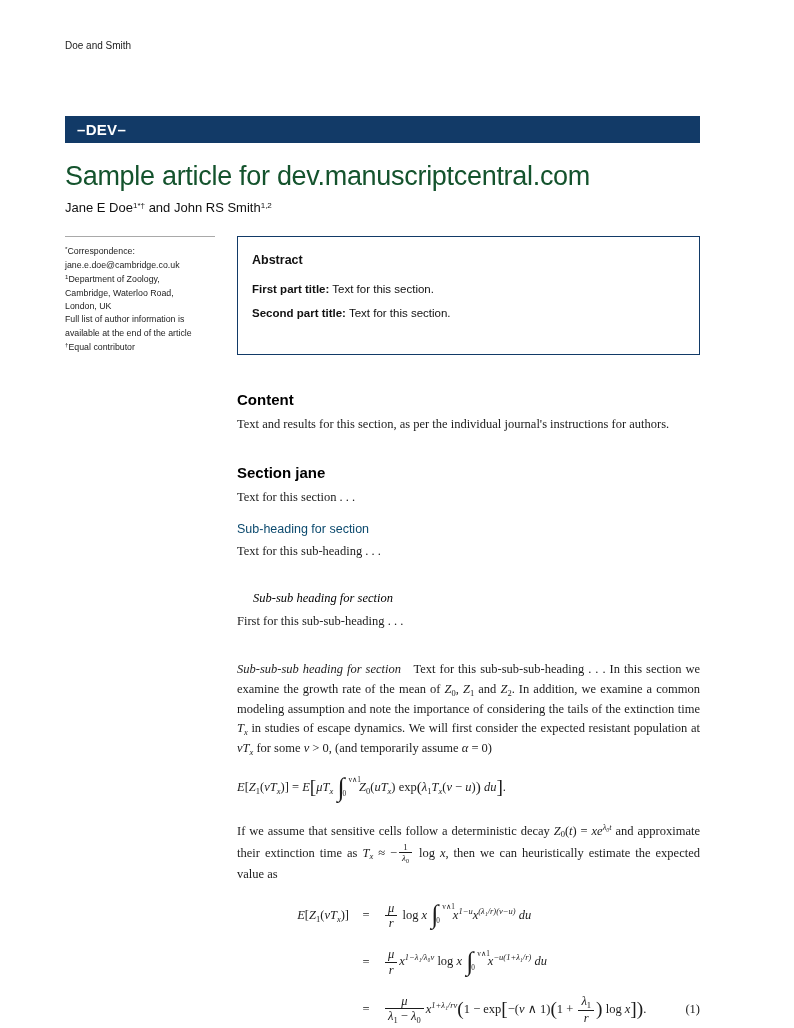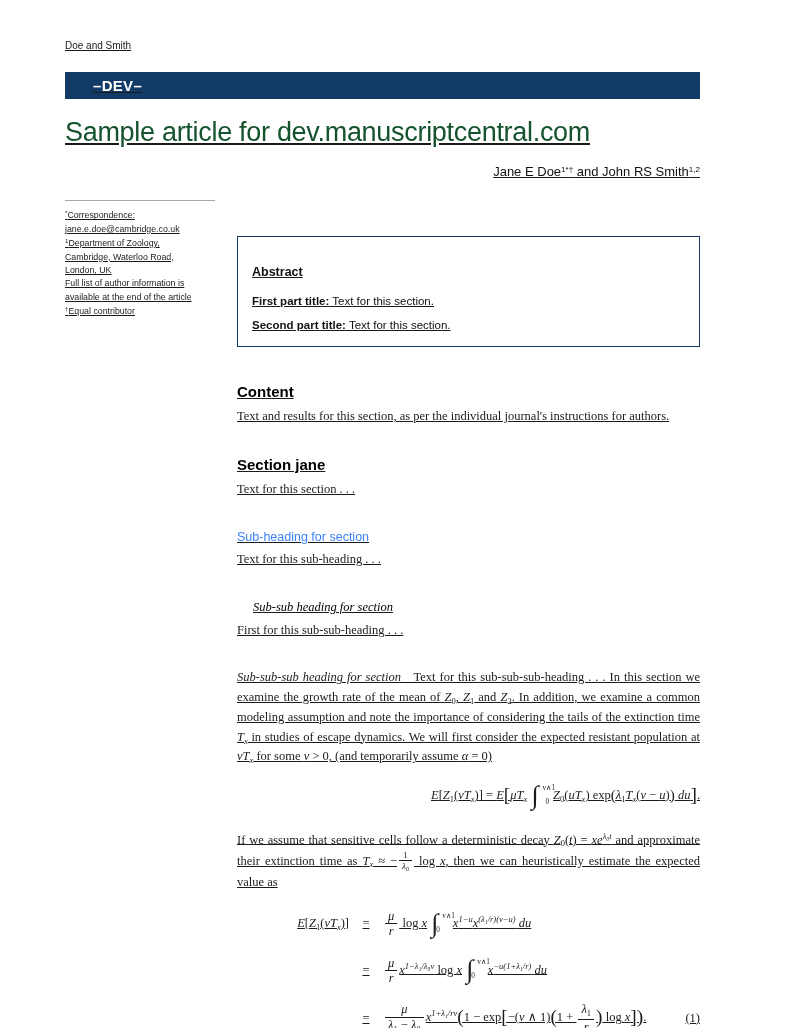--- a/index.html
+++ b/index.html
@@ -1,69 +1,69 @@
 <!DOCTYPE html>
 <html><head>
 <meta charset="utf-8">
 <style>
   * { margin:0; padding:0; box-sizing:border-box; }
   html,body { background:#ffffff; }
   .page {
     width:794px; height:1028px; background:#fff; overflow:hidden;
     padding:40px 94px 0 65px; position:relative;
-    font-family:"Liberation Serif","DejaVu Serif",serif; color:#1b1b1b;text-decoration:underline;
+    font-family:"Liberation Serif","DejaVu Serif",serif; color:#1b1b1b;
   }
   .running-head { font:10px "Liberation Sans","DejaVu Sans",sans-serif; color:#1a1a1a; }
   .banner {
-    margin-top:21px; height:27px; background:#123a67; color:#ffffff;
+    margin-top:65px; height:27px; background:#123a67; color:#ffffff;
     font:700 15px/27px "Liberation Sans","DejaVu Sans",sans-serif;
-    padding-left:28px; letter-spacing:0.3px;
+    padding-left:12px; letter-spacing:0.3px;
   }
   .title {
     margin-top:17px; font:400 27px/1.2 "Liberation Sans","DejaVu Sans",sans-serif;
     color:#14532d; letter-spacing:-0.3px;
   }
-  .authors { margin-top:16px; font:13px "Liberation Sans","DejaVu Sans",sans-serif; color:#111;text-align:right; }
+  .authors { margin-top:8px; font:13px "Liberation Sans","DejaVu Sans",sans-serif; color:#111; }
   .authors .msup { font-size:62%; vertical-align:0.55em; }
   .author-row { display:flex; gap:22px; margin-top:21px; }
   .sidebar {
     width:150px; border-top:1px solid #a9a9a9; padding-top:7px;
     font:8.8px/1.52 "Liberation Sans","DejaVu Sans",sans-serif; color:#222;
   }
   .sidebar .msup { font-size:70%; vertical-align:0.5em; }
   .abstract {
-    flex:1; border:1px solid #123a67; padding:26px 14px 12px 14px;
-    font:11.5px/1.45 "Liberation Sans","DejaVu Sans",sans-serif; color:#111;margin-top:36px;
+    flex:1; border:1px solid #123a67; padding:14px 14px 12px 14px;
+    font:11.5px/1.45 "Liberation Sans","DejaVu Sans",sans-serif; color:#111;
   }
   .abstract-title { font-weight:700; font-size:12.5px; margin-bottom:11px; }
   .abstract-row { margin-top:8px; }
   .abstract-row b { font-weight:700; }
   .main { margin-left:172px; }
   .h-major { font:700 15px "Liberation Sans","DejaVu Sans",sans-serif; color:#000; margin:30px 0 7px; }
   .h-first { margin-top:36px; }
-  .h-sub { font:400 12.5px "Liberation Sans","DejaVu Sans",sans-serif; color:#3b82f6; margin:30px 0 6px; }
+  .h-sub { font:400 12.5px "Liberation Sans","DejaVu Sans",sans-serif; color:#0c4a6e; margin:14px 0 6px; }
   .h-subsub { font:italic 400 12.5px "Liberation Serif","DejaVu Serif",serif; color:#000; margin:30px 16px 6px; }
   .p { font-size:12.5px; line-height:1.57; text-align:justify; }
   .p-runin { margin-top:28px; }
   
   .mi { font-style:italic; }
   .msub { font-size:68%; vertical-align:-0.3em; }
   .msup { font-size:68%; vertical-align:0.55em; }
   .mbig  { font-size:155%; line-height:0; vertical-align:-0.12em; }
   .mbigp { font-size:122%; line-height:0; vertical-align:-0.08em; }
   .mfrac { display:inline-block; text-align:center; vertical-align:middle; line-height:1.15; margin:0 2px; }
   .mfrac .fn { display:block; border-bottom:1px solid #1b1b1b; padding:0 3px; }
   .mfrac .fd { display:block; padding:0 3px; }
   .p .mfrac { font-size:72%; vertical-align:-0.5em; }
   .mint { display:inline-flex; align-items:stretch; vertical-align:middle; margin:0 2px 0 4px; }
   .mint .isym { font-size:210%; line-height:1; }
   .mint .ilims { display:inline-flex; flex-direction:column; justify-content:space-between; font-size:58%; line-height:1; padding:2px 0 3px 0; }
   .mint .ilsup { transform:translateX(4px); }
   .mint .ilsub { transform:translateX(-2px); }
-  .eq-display { margin:16px 0 20px 0; text-align:right; font-size:12.5px; white-space:nowrap; }
+  .eq-display { margin:16px 0 20px 0; text-align:left; font-size:12.5px; white-space:nowrap; }
   .eq-align {
     display:grid; grid-template-columns:112px 18px 1fr 26px;
     column-gap:8px; row-gap:17px; align-items:center;
     margin-top:16px; font-size:12.5px;
   }
   .eq-lhs { text-align:right; white-space:nowrap; }
   .eq-rel { text-align:center; }
   .eq-rhs { text-align:left; white-space:nowrap; }
   .eq-num { text-align:right; }
 </style>

